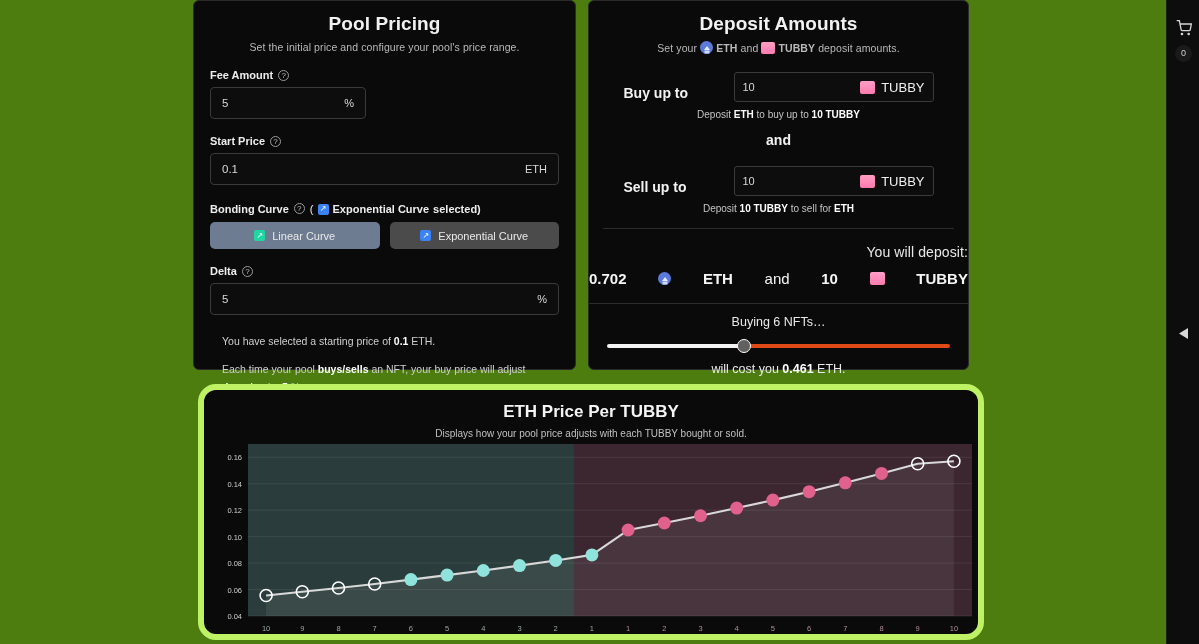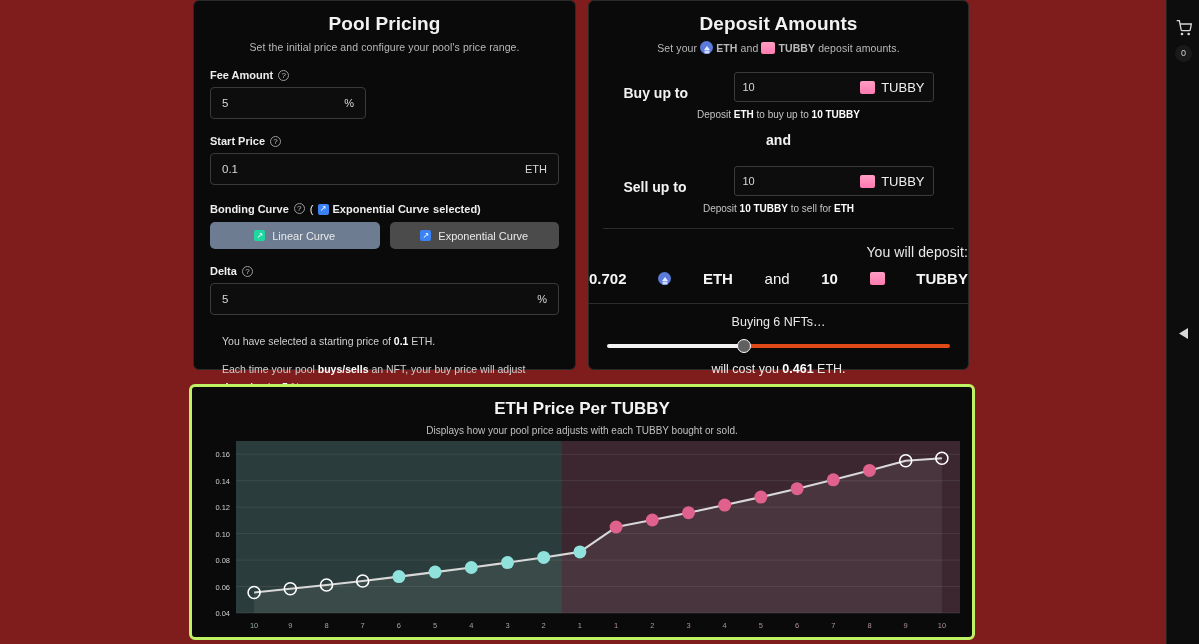--- a/index.html
+++ b/index.html
@@ -4,21 +4,21 @@
 <title>Pool Creation</title>
 <style>
   * { box-sizing: border-box; margin: 0; padding: 0; }
   html, body {
     width: 1199px; height: 644px;
     background: #000000;
     font-family: "Liberation Sans", sans-serif;
     color: #e8e8e8;
     overflow: hidden;
   }
-  #root { position: relative; width: 1199px; height: 644px; background:#7f1d1d; }
+  #root { position: relative; width: 1199px; height: 644px; background:#4d7c0f; }
 
   
   .top-row { position:absolute; left:193px; top:0px; width:786px; height:372px; display:flex; gap:12px; }
 
   .panel {
     background: #0a0a0a;
     border: 1px solid #2a2a2a;
     border-radius: 6px;
     position: relative;
   }
@@ -131,22 +131,22 @@
   .slider .seg-o { background:#e14a16; }
   .slider .thumb {
     position:absolute; top:-1px; width:14px; height:14px; border-radius:50%;
     background:#606060; border:1.5px solid #fff; transform:translateX(-50%);
   }
 
   .panel-bottom-pad { height:18px; }
 
   
   .chart-panel {
-    position:absolute; left:189px; top:384px; width:786px; height:256px;
-    background:#0a0a0a; border:3px solid #bef264; border-radius:6px; overflow:hidden;
+    position:absolute; left:198px; top:384px; width:786px; height:256px;
+    background:#0a0a0a; border:6px solid #bef264; border-radius:18px; overflow:hidden;
   }
   .chart-title { text-align:center; font-size:17px; font-weight:600; color:#f4f4f4; margin-top:12px; }
   .chart-sub { text-align:center; font-size:10px; color:#c0c0c0; margin-top:6px; }
   .chart-area { position:absolute; left:8px; top:52px; width:770px; height:196px; }
 
   
   .right-rail { position:absolute; right:0; top:0; width:33px; height:644px; background:#0d0d0d; border-left:1px solid #202020; }
   .cart-wrap { position:absolute; top:20px; left:0; width:33px; text-align:center; }
   .cart-badge {
     width:17px; height:17px; border-radius:50%; background:#1a1a1a; color:#cfcfcf;

